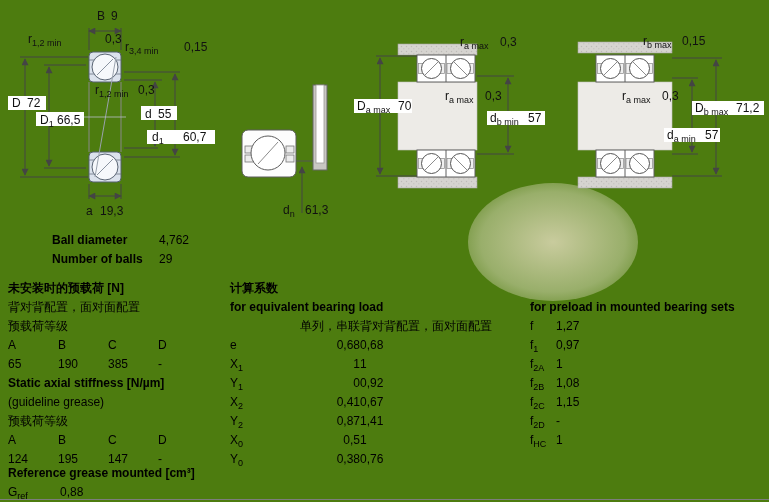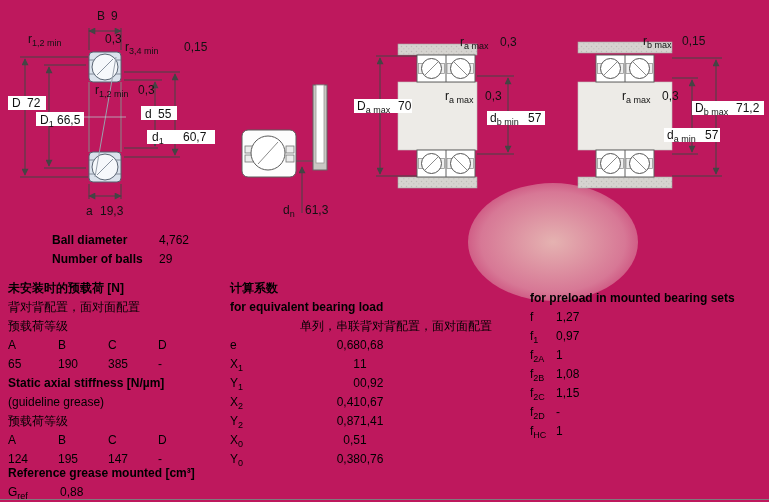--- a/index.html
+++ b/index.html
@@ -1,16 +1,16 @@
 <!DOCTYPE html>
 <html><head>
 <meta charset="utf-8">
 <style>
   html,body{margin:0;padding:0;background:#fff;}
-  #page{position:relative;width:769px;height:502px;background:#be185d;overflow:hidden;
+  #page{position:relative;width:769px;height:502px;background:#4d7c0f;overflow:hidden;
         font-family:"Liberation Sans","DejaVu Sans",sans-serif;font-size:12px;color:#000;}
   .fig{position:absolute;z-index:1;}
   svg text{font-family:"Liberation Sans","DejaVu Sans",sans-serif;font-size:12px;fill:#111;}
   svg .ss{font-size:9px;}
   .col{position:absolute;z-index:2;}
   .row{height:19px;line-height:19px;white-space:nowrap;}
   .b{font-weight:bold;}
   .gap{margin-top:10px;}
   .tight{margin-top:-5px;}
   .c4 span{display:inline-block;width:50px;}
@@ -277,21 +277,21 @@
     </div>
     <div class="row"><span class="sym"><span>e</span><sub></sub></span><span class="v1">0,68</span><span>0,68</span></div>
     <div class="row"><span class="sym"><span>X</span><sub>1</sub></span><span class="v1">1</span><span>1</span></div>
     <div class="row"><span class="sym"><span>Y</span><sub>1</sub></span><span class="v1">0</span><span>0,92</span></div>
     <div class="row"><span class="sym"><span>X</span><sub>2</sub></span><span class="v1">0,41</span><span>0,67</span></div>
     <div class="row"><span class="sym"><span>Y</span><sub>2</sub></span><span class="v1">0,87</span><span>1,41</span></div>
     <div class="row"><span class="sym"><span>X</span><sub>0</sub></span><span class="v1">0,5</span><span>1</span></div>
     <div class="row"><span class="sym"><span>Y</span><sub>0</sub></span><span class="v1">0,38</span><span>0,76</span></div>
   </div>
 
-  <div class="col" style="left:530px;top:289px;width:230px">
+  <div class="col" style="left:530px;top:298px;width:230px">
     <div class="row b">for preload in mounted bearing sets</div>
     <div class="row"><span class="fsym"><span>f</span><sub></sub></span><span>1,27</span></div>
     <div class="row"><span class="fsym"><span>f</span><sub>1</sub></span><span>0,97</span></div>
     <div class="row"><span class="fsym"><span>f</span><sub>2A</sub></span><span>1</span></div>
     <div class="row"><span class="fsym"><span>f</span><sub>2B</sub></span><span>1,08</span></div>
     <div class="row"><span class="fsym"><span>f</span><sub>2C</sub></span><span>1,15</span></div>
     <div class="row"><span class="fsym"><span>f</span><sub>2D</sub></span><span>-</span></div>
     <div class="row"><span class="fsym"><span>f</span><sub>HC</sub></span><span>1</span></div>
   </div>
 

